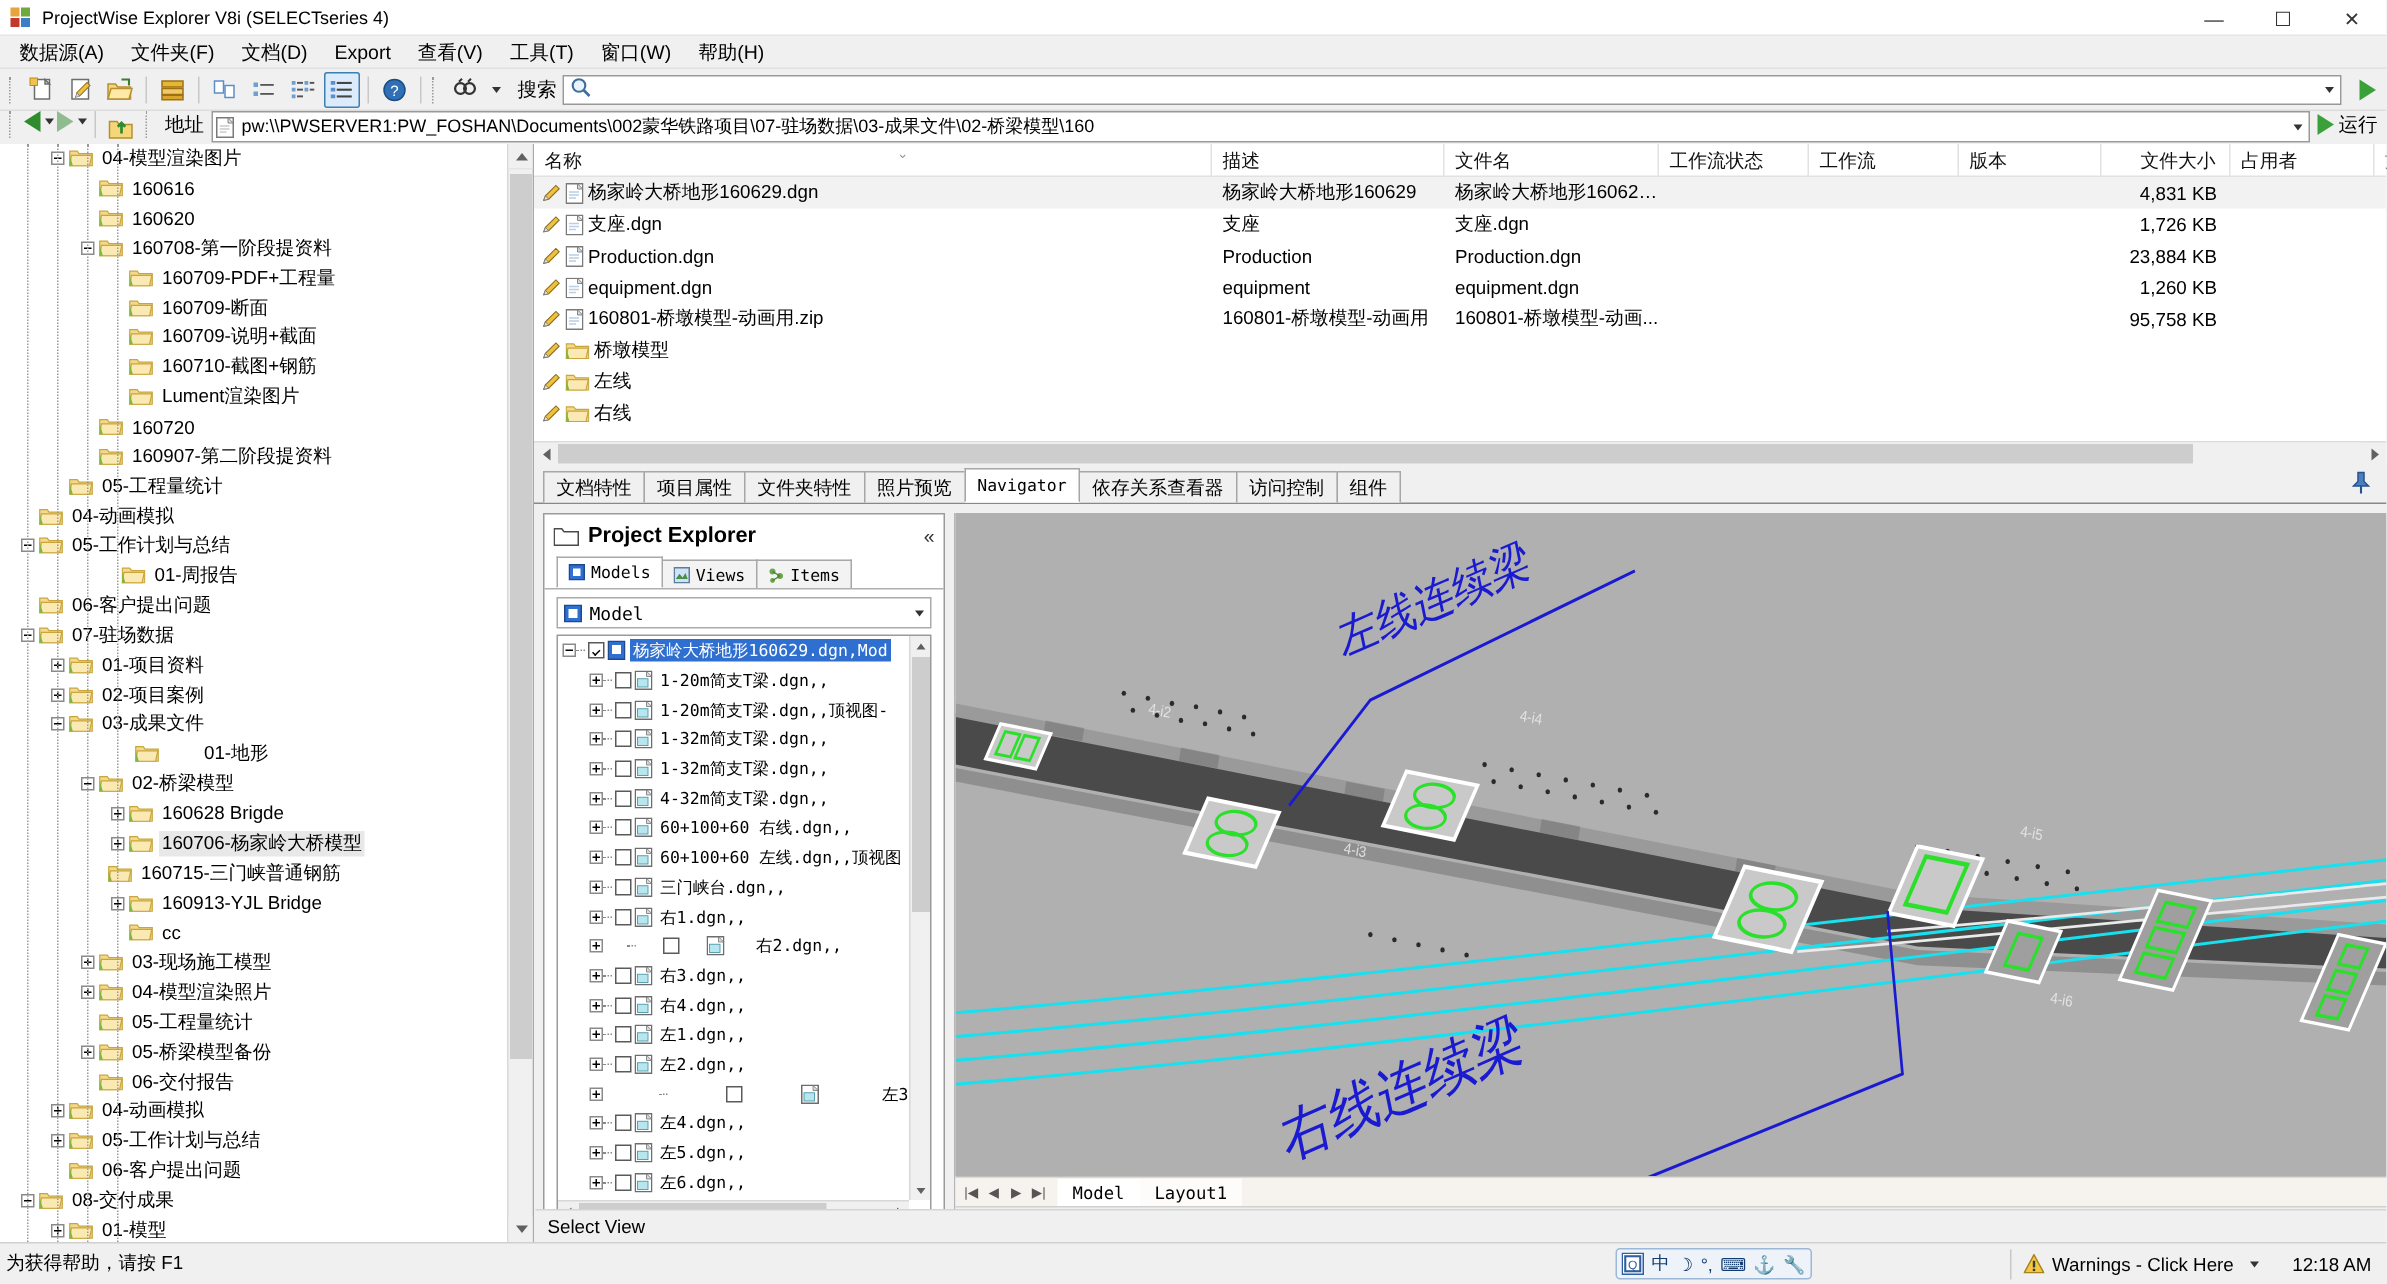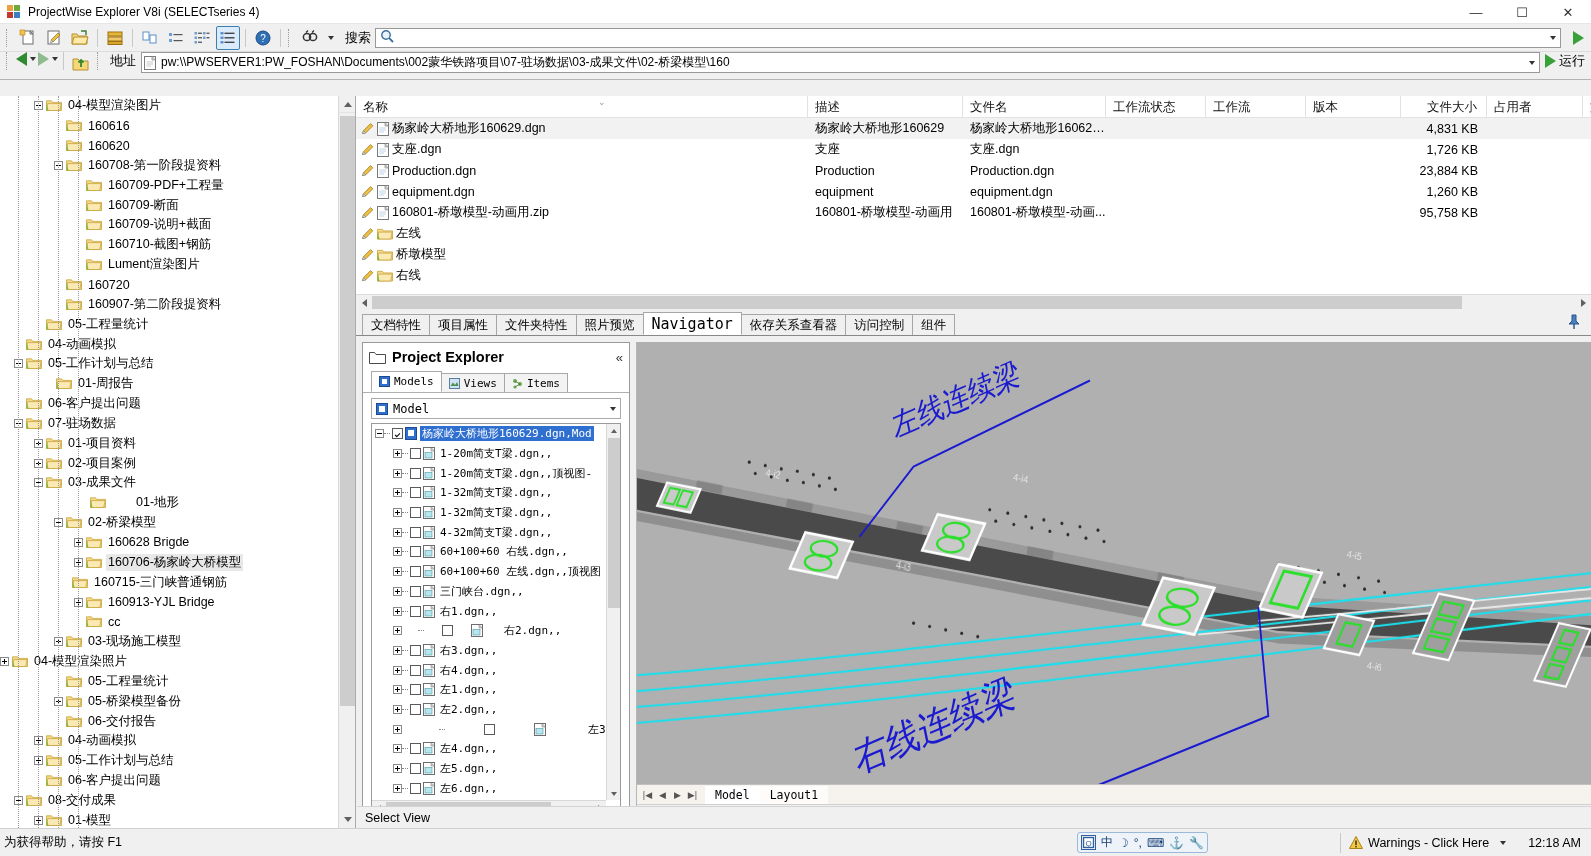--- a/index.html
+++ b/index.html
@@ -172,21 +172,21 @@
   .tabstrip {
     height: 26px; background: #f0f0f0; display: flex; align-items: flex-end;
     padding-left: 6px; border-bottom: 1px solid #888; flex: none; position: relative;
   }
   .tab {
     height: 21px; padding: 0 8px; display: flex; align-items: center; font-size: 12.5px;
     background: #f0f0f0; border: 1px solid #a6a6a6; border-bottom: none;
     margin-right: -1px; color: #000;
   }
   .tab.active {
-    background: #fff; height: 23px; font-family: "DejaVu Sans Mono", monospace; font-size: 15px;
+    background: #fff; height: 23px; font-family: "DejaVu Sans Mono", monospace; font-size: 11px;
     border-bottom: 1px solid #fff; position: relative; z-index: 2;
   }
   .pinbar { flex: 1; display: flex; justify-content: flex-end; align-items: center; padding-right: 10px; height: 26px;}
 
   
   .content { flex: 1; display: flex; min-height: 0; background: #f0f0f0; padding: 6px 0 0 6px; }
   .pexplorer {
     width: 268px; background: #fff; border: 1px solid #9a9a9a; flex: none;
     display: flex; flex-direction: column; margin-right: 6px; margin-bottom: 4px;
   }
@@ -293,20 +293,30 @@
       <div class="ti-sq" style="left:8px;top:8px;background:#3b7fc4;"></div>
     </div>
     <span class="title-text">ProjectWise Explorer V8i (SELECTseries 4)</span>
     <div class="win-btns">
       <div class="win-btn">—</div>
       <div class="win-btn">☐</div>
       <div class="win-btn close">✕</div>
     </div>
   </div>
 
+  <div class="menubar">
+    <div class="menu-item">数据源(A)</div>
+    <div class="menu-item">文件夹(F)</div>
+    <div class="menu-item">文档(D)</div>
+    <div class="menu-item">Export</div>
+    <div class="menu-item">查看(V)</div>
+    <div class="menu-item">工具(T)</div>
+    <div class="menu-item">窗口(W)</div>
+    <div class="menu-item">帮助(H)</div>
+  </div>
 
   <div class="toolbar1">
     <div class="tb-grip"></div>
     <div class="tbtn">
       <svg width="18" height="18" viewBox="0 0 18 18">
           <rect x="4" y="2" width="10" height="13" fill="#fff" stroke="#6d6d6d"></rect>
           <path d="M11 2 L14 5 L11 5 Z" fill="#dcdcdc" stroke="#6d6d6d"></path>
           <rect x="1" y="1" width="5" height="5" fill="#f2c14e" stroke="#b8860b" stroke-width="0.6"></rect>
         </svg>
     </div>
@@ -595,21 +605,21 @@
             <div class="expander "></div>
             <span class="folder">
               <svg width="16" height="13" viewBox="0 0 16 13">
                 <path d="M0.5 1.8 h5 l1.2 1.6 H15.5 v8.1 H0.5 Z" fill="#f3d98c" stroke="#c9a53c" stroke-width="0.8"></path>
                 <path d="M1.6 4.6 H15.2 L13.7 11.5 H0.5 Z" fill="#fbe9b4" stroke="#c9a53c" stroke-width="0.8"></path>
                 <path d="M0.5 4.6 L2.6 11.5 L0.5 11.5 Z" fill="#7fb83f"></path>
               </svg>
             </span>
             <span class="tlabel">05-工作计划与总结</span>
           </div>
-          <div class="tnode" style="padding-left: 44px;">
+          <div class="tnode" style="padding-left: 34px; margin-left: 35px;">
             <div class="expander none"></div>
             <span class="folder">
               <svg width="16" height="13" viewBox="0 0 16 13">
                 <path d="M0.5 1.8 h5 l1.2 1.6 H15.5 v8.1 H0.5 Z" fill="#f3d98c" stroke="#c9a53c" stroke-width="0.8"></path>
                 <path d="M1.6 4.6 H15.2 L13.7 11.5 H0.5 Z" fill="#fbe9b4" stroke="#c9a53c" stroke-width="0.8"></path>
                 <path d="M0.5 4.6 L2.6 11.5 L0.5 11.5 Z" fill="#7fb83f"></path>
               </svg>
             </span>
             <span class="tlabel">01-周报告</span>
           </div>
@@ -749,21 +759,21 @@
             <div class="expander plus"></div>
             <span class="folder">
               <svg width="16" height="13" viewBox="0 0 16 13">
                 <path d="M0.5 1.8 h5 l1.2 1.6 H15.5 v8.1 H0.5 Z" fill="#f3d98c" stroke="#c9a53c" stroke-width="0.8"></path>
                 <path d="M1.6 4.6 H15.2 L13.7 11.5 H0.5 Z" fill="#fbe9b4" stroke="#c9a53c" stroke-width="0.8"></path>
                 <path d="M0.5 4.6 L2.6 11.5 L0.5 11.5 Z" fill="#7fb83f"></path>
               </svg>
             </span>
             <span class="tlabel">03-现场施工模型</span>
           </div>
-          <div class="tnode" style="">
+          <div class="tnode" style="padding-left: 54px;">
             <div class="expander plus"></div>
             <span class="folder">
               <svg width="16" height="13" viewBox="0 0 16 13">
                 <path d="M0.5 1.8 h5 l1.2 1.6 H15.5 v8.1 H0.5 Z" fill="#f3d98c" stroke="#c9a53c" stroke-width="0.8"></path>
                 <path d="M1.6 4.6 H15.2 L13.7 11.5 H0.5 Z" fill="#fbe9b4" stroke="#c9a53c" stroke-width="0.8"></path>
                 <path d="M0.5 4.6 L2.6 11.5 L0.5 11.5 Z" fill="#7fb83f"></path>
               </svg>
             </span>
             <span class="tlabel">04-模型渲染照片</span>
           </div>
@@ -1014,42 +1024,42 @@
               <div class="fl-cell fl-name" style="width: 452px;">
                 <svg class="pencil" viewBox="0 0 13 13">
                   <path d="M1.5 11.5 L2.6 8.6 L9.6 1.6 L11.8 3.8 L4.8 10.8 Z" fill="#f0c040" stroke="#8a6d1a" stroke-width="0.7"></path>
                   <path d="M1.5 11.5 L2.6 8.6 L4.8 10.8 Z" fill="#e8e8e8" stroke="#777" stroke-width="0.6"></path>
                 </svg>
                 <svg class="docicon" viewBox="0 0 16 13" style="width:16px;">
                   <path d="M0.5 1.8 h5 l1.2 1.6 H15.5 v8.1 H0.5 Z" fill="#f3d98c" stroke="#c9a53c" stroke-width="0.8"></path>
                   <path d="M1.6 4.6 H15.2 L13.7 11.5 H0.5 Z" fill="#fbe9b4" stroke="#c9a53c" stroke-width="0.8"></path>
                   <path d="M0.5 4.6 L2.6 11.5 L0.5 11.5 Z" fill="#7fb83f"></path>
                 </svg>
-                <span>左线</span>
+                <span>桥墩模型</span>
               </div>
               <div class="fl-cell" style="width: 155px;"></div>
               <div class="fl-cell" style="width: 143px;"></div>
               <div class="fl-cell" style="width: 100px;"></div>
               <div class="fl-cell" style="width: 100px;"></div>
               <div class="fl-cell" style="width: 95px;"></div>
               <div class="fl-cell num" style="width: 86px;"></div>
               <div class="fl-cell" style="width: 96px;"></div>
             </div>
             <div class="fl-row">
               <div class="fl-cell fl-name" style="width: 452px;">
                 <svg class="pencil" viewBox="0 0 13 13">
                   <path d="M1.5 11.5 L2.6 8.6 L9.6 1.6 L11.8 3.8 L4.8 10.8 Z" fill="#f0c040" stroke="#8a6d1a" stroke-width="0.7"></path>
                   <path d="M1.5 11.5 L2.6 8.6 L4.8 10.8 Z" fill="#e8e8e8" stroke="#777" stroke-width="0.6"></path>
                 </svg>
                 <svg class="docicon" viewBox="0 0 16 13" style="width:16px;">
                   <path d="M0.5 1.8 h5 l1.2 1.6 H15.5 v8.1 H0.5 Z" fill="#f3d98c" stroke="#c9a53c" stroke-width="0.8"></path>
                   <path d="M1.6 4.6 H15.2 L13.7 11.5 H0.5 Z" fill="#fbe9b4" stroke="#c9a53c" stroke-width="0.8"></path>
                   <path d="M0.5 4.6 L2.6 11.5 L0.5 11.5 Z" fill="#7fb83f"></path>
                 </svg>
-                <span>桥墩模型</span>
+                <span>左线</span>
               </div>
               <div class="fl-cell" style="width: 155px;"></div>
               <div class="fl-cell" style="width: 143px;"></div>
               <div class="fl-cell" style="width: 100px;"></div>
               <div class="fl-cell" style="width: 100px;"></div>
               <div class="fl-cell" style="width: 95px;"></div>
               <div class="fl-cell num" style="width: 86px;"></div>
               <div class="fl-cell" style="width: 96px;"></div>
             </div>
             <div class="fl-row">

